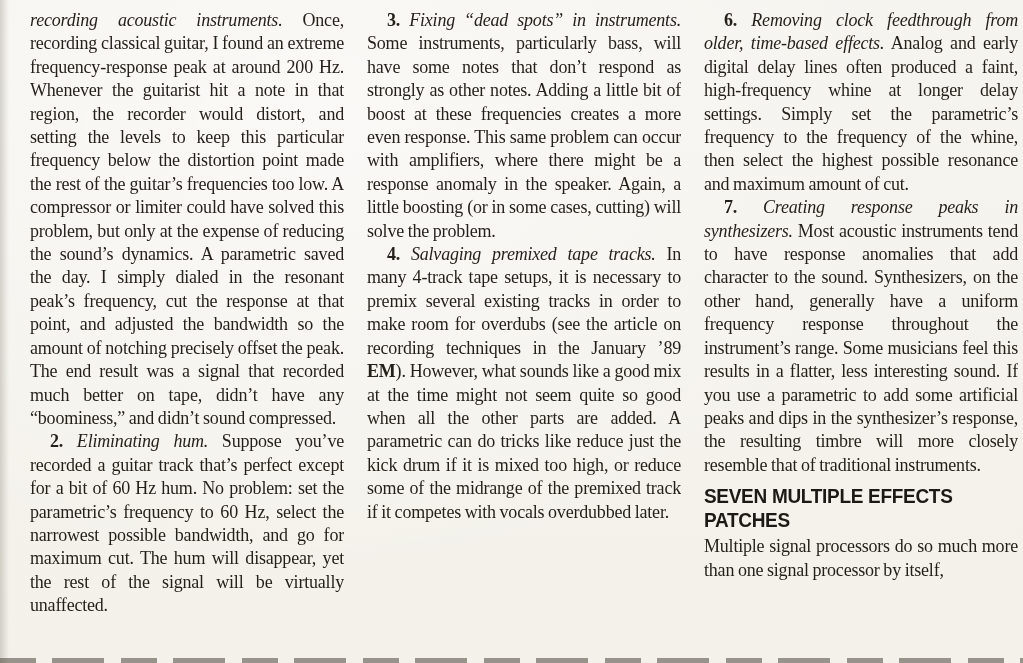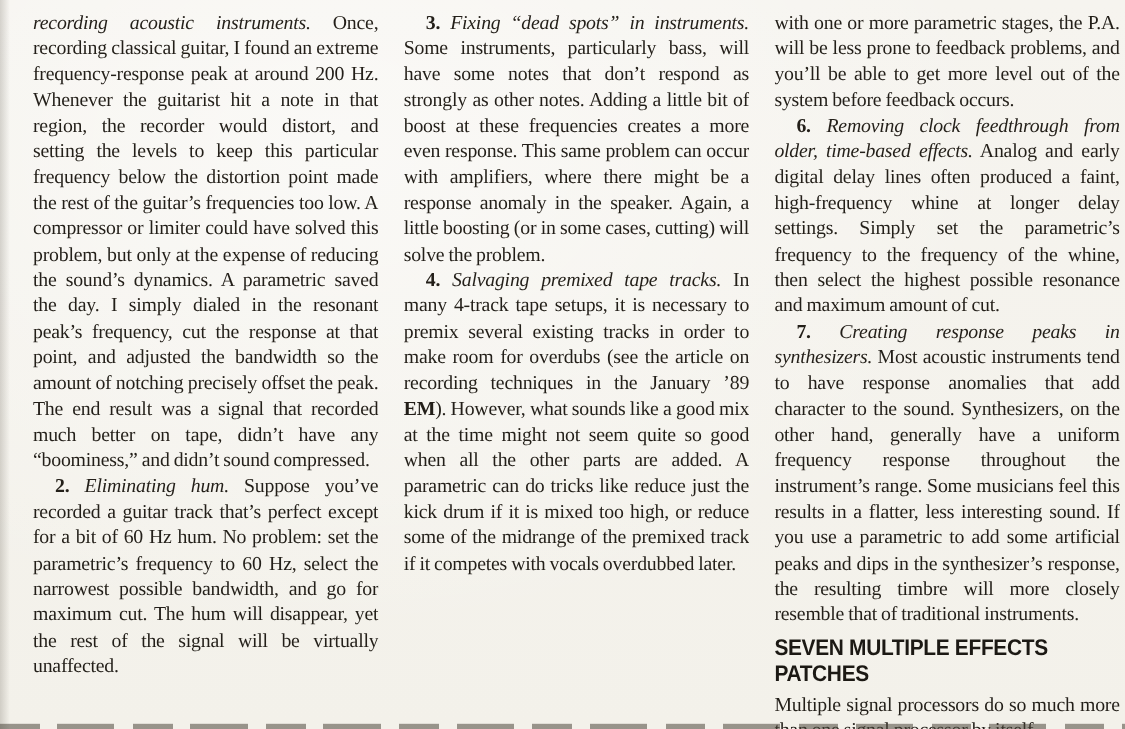--- a/index.html
+++ b/index.html
@@ -75,20 +75,19 @@
   <div class="edge-shadow"></div>
   <div class="column">
       <p class="body"><span class="run-i">recording acoustic instruments.</span><span class="run-n"> Once, recording classical guitar, I found an extreme frequency-response peak at around 200 Hz. Whenever the guitarist hit a note in that region, the recorder would distort, and setting the levels to keep this particular frequency below the distortion point made the rest of the guitar’s frequencies too low. A compressor or limiter could have solved this problem, but only at the expense of reducing the sound’s dynamics. A parametric saved the day. I simply dialed in the resonant peak’s frequency, cut the response at that point, and adjusted the bandwidth so the amount of notching precisely offset the peak. The end result was a signal that recorded much better on tape, didn’t have any “boominess,” and didn’t sound compressed.</span></p>
       <p class="body indent"><span class="run-b">2. </span><span class="run-i">Eliminating hum.</span><span class="run-n"> Suppose you’ve recorded a guitar track that’s perfect except for a bit of 60 Hz hum. No problem: set the parametric’s frequency to 60 Hz, select the narrowest possible bandwidth, and go for maximum cut. The hum will disappear, yet the rest of the signal will be virtually unaffected.</span></p>
     </div>
   <div class="column">
       <p class="body indent"><span class="run-b">3. </span><span class="run-i">Fixing “dead spots” in instruments.</span><span class="run-n"> Some instruments, particularly bass, will have some notes that don’t respond as strongly as other notes. Adding a little bit of boost at these frequencies creates a more even response. This same problem can occur with amplifiers, where there might be a response anomaly in the speaker. Again, a little boosting (or in some cases, cutting) will solve the problem.</span></p>
       <p class="body indent"><span class="run-b">4. </span><span class="run-i">Salvaging premixed tape tracks.</span><span class="run-n"> In many 4-track tape setups, it is necessary to premix several existing tracks in order to make room for overdubs (see the article on recording techniques in the January ’89 </span><span class="run-b">EM</span><span class="run-n">). However, what sounds like a good mix at the time might not seem quite so good when all the other parts are added. A parametric can do tricks like reduce just the kick drum if it is mixed too high, or reduce some of the midrange of the premixed track if it competes with vocals overdubbed later.</span></p>
     </div>
   <div class="column">
-      <p class="body"><span class="run-n">with one or more parametric stages, the P.A. will be less prone to feedback problems, and you’ll be able to get more level out of the system before feedback occurs.</span></p>
       <p class="body indent"><span class="run-b">6. </span><span class="run-i">Removing clock feedthrough from older, time-based effects.</span><span class="run-n"> Analog and early digital delay lines often produced a faint, high-frequency whine at longer delay settings. Simply set the parametric’s frequency to the frequency of the whine, then select the highest possible resonance and maximum amount of cut.</span></p>
       <p class="body indent"><span class="run-b">7. </span><span class="run-i">Creating response peaks in synthesizers.</span><span class="run-n"> Most acoustic instruments tend to have response anomalies that add character to the sound. Synthesizers, on the other hand, generally have a uniform frequency response throughout the instrument’s range. Some musicians feel this results in a flatter, less interesting sound. If you use a parametric to add some artificial peaks and dips in the synthesizer’s response, the resulting timbre will more closely resemble that of traditional instruments.</span></p>
       <h2 class="heading"><span class="run-b">SEVEN MULTIPLE EFFECTS PATCHES</span></h2>
       <p class="body"><span class="run-n">Multiple signal processors do so much more than one signal processor by itself,</span></p>
     </div>
   <div class="bottom-artifact"></div>
 </div>
 
 </body></html>

